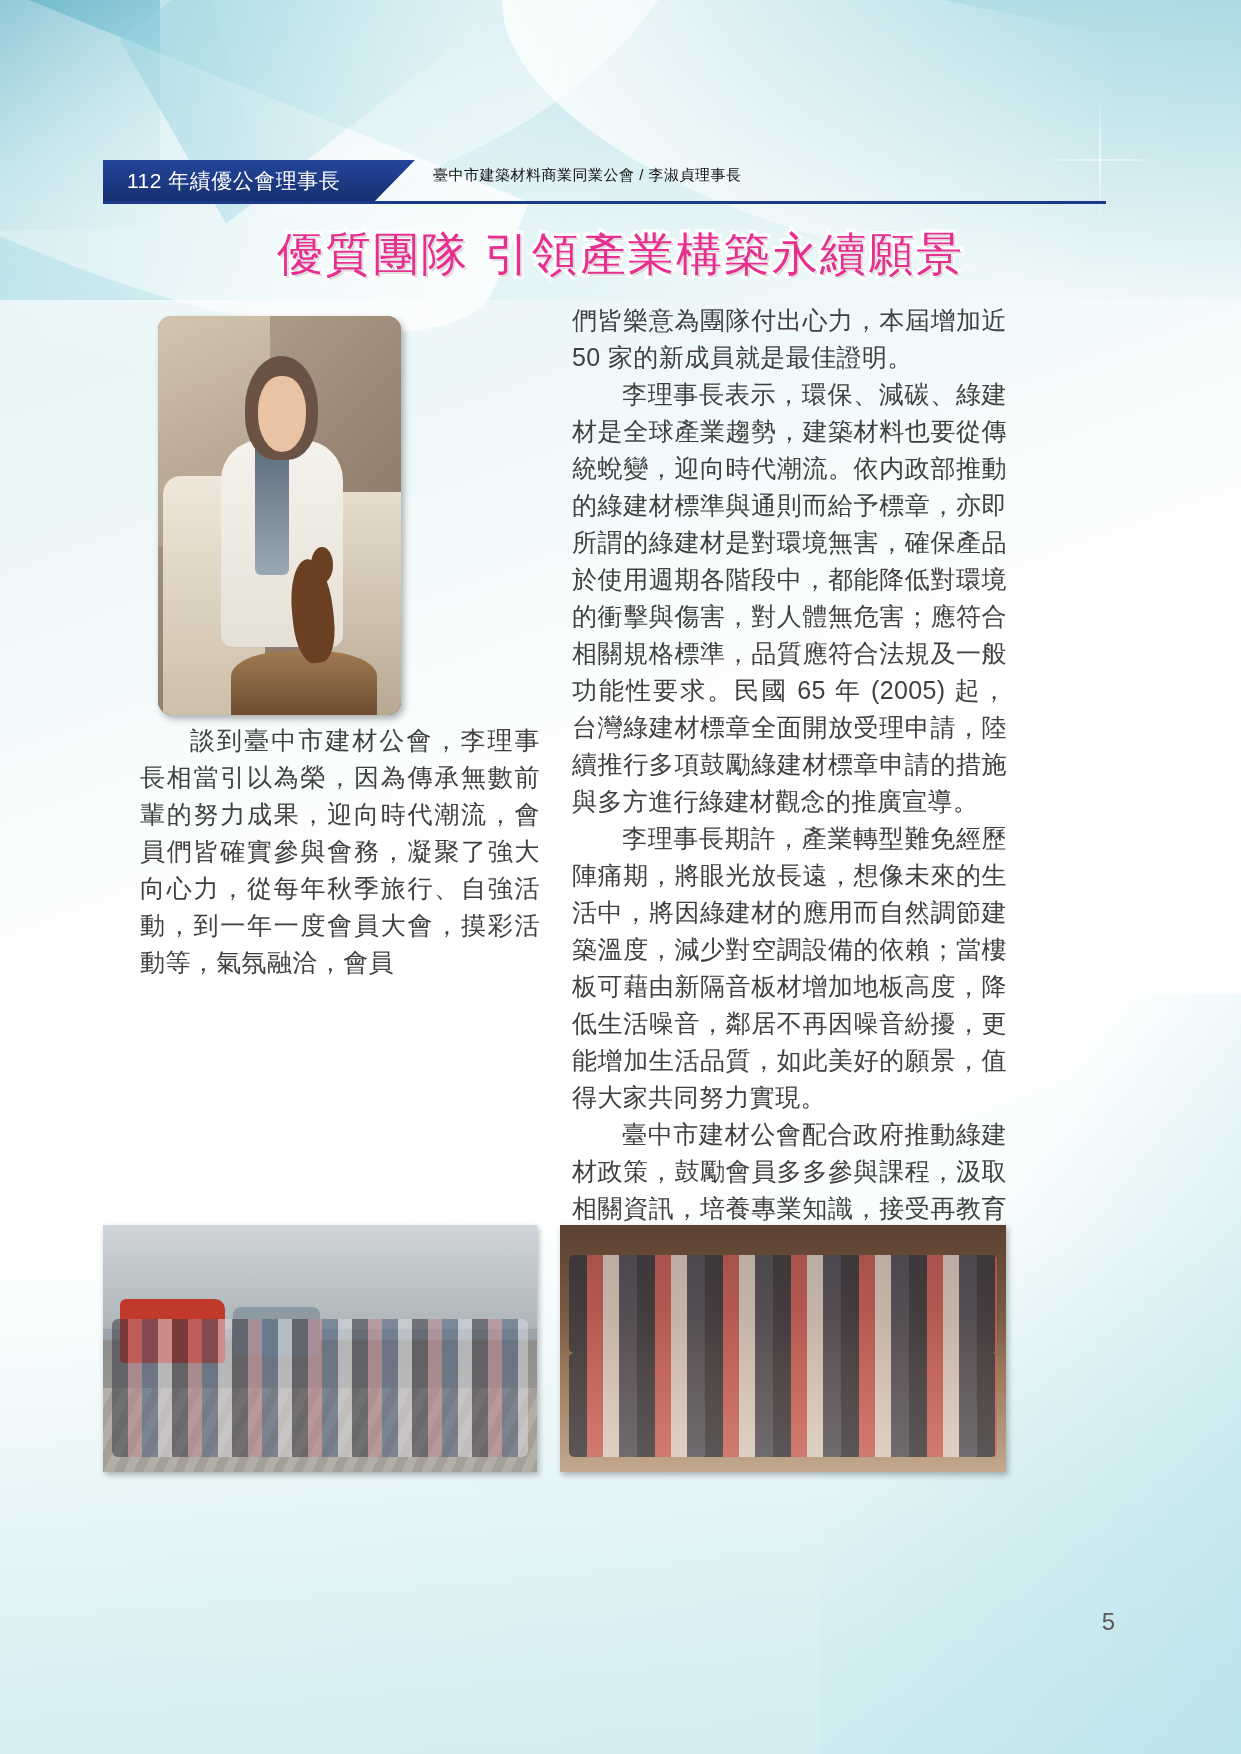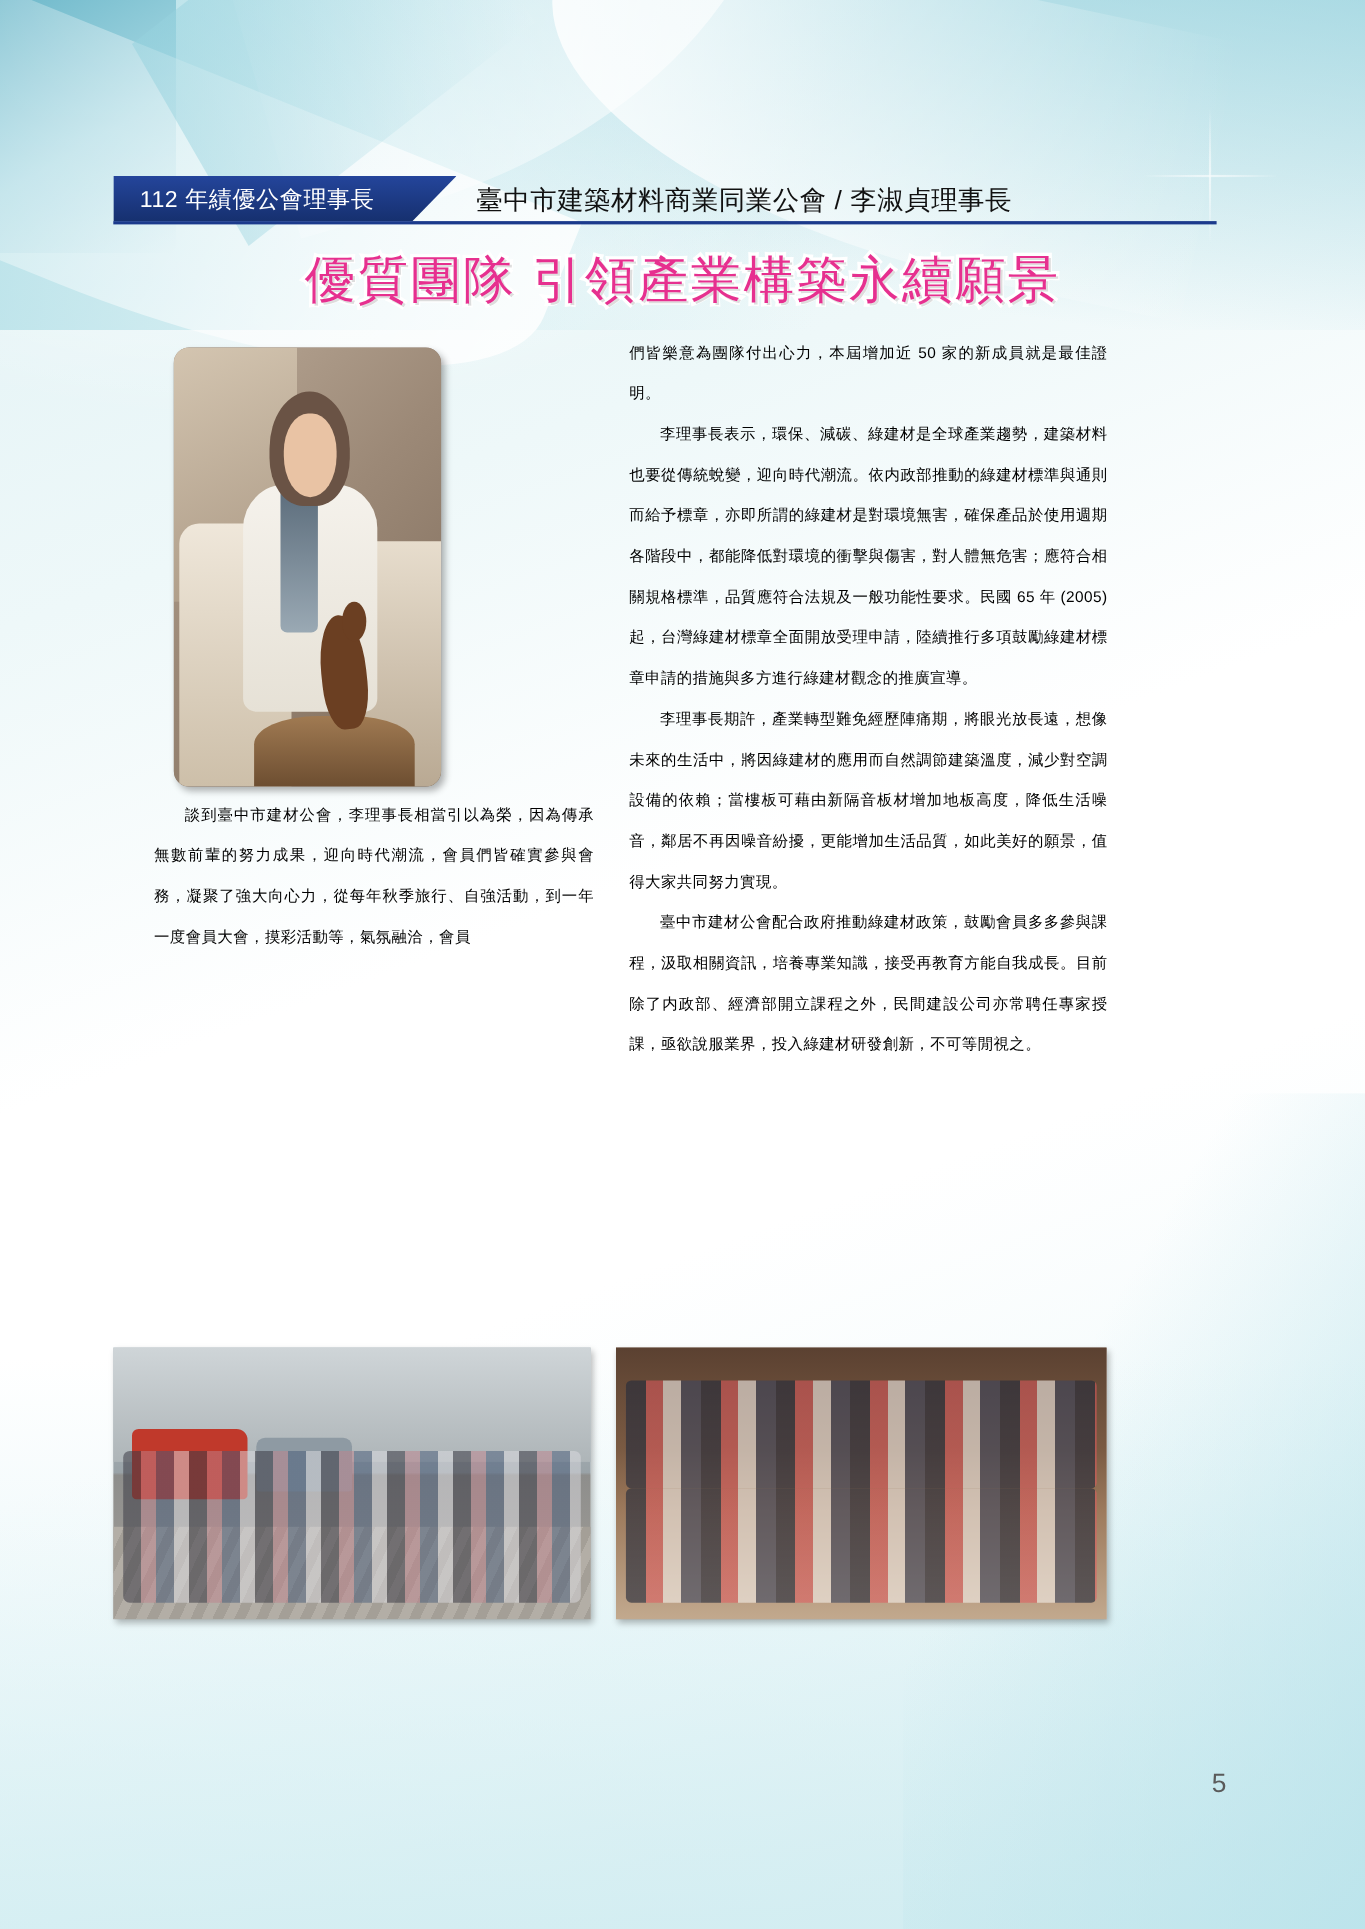--- a/index.html
+++ b/index.html
@@ -112,21 +112,21 @@
     align-items: center;
     padding-left: 24px;
     box-sizing: border-box;
     font-size: 21px;
     letter-spacing: .5px;
     clip-path: polygon(0 0, 100% 0, calc(100% - 40px) 100%, 0 100%);
   }
   #header-sub {
     position: absolute;
     left: 330px; top: 6px;
-    font-size: 24px;
+    font-size: 15px;
     color: #111111;
     letter-spacing: .5px;
   }
 
   
   #title {
     position: absolute;
     left: 0; top: 224px;
     width: 1241px;
     text-align: center;
@@ -203,23 +203,23 @@
     transform: rotate(-6deg);
   }
   #portrait .bird-head {
     position: absolute; left: 63%; bottom: 33%; width: 9%; height: 9%;
     background: #6b3f22; border-radius: 50%;
   }
 
   
   .col {
     position: absolute;
-    font-size: 14px;
+    font-size: 25px;
     line-height: 37px;
-    color: #000000;
+    color: #404040;
     text-align: justify;
     letter-spacing: .4px;
   }
   #col-left {
     left: 140px; top: 722px;
     width: 400px;
   }
   #col-right {
     left: 572px; top: 302px;
     width: 435px;

